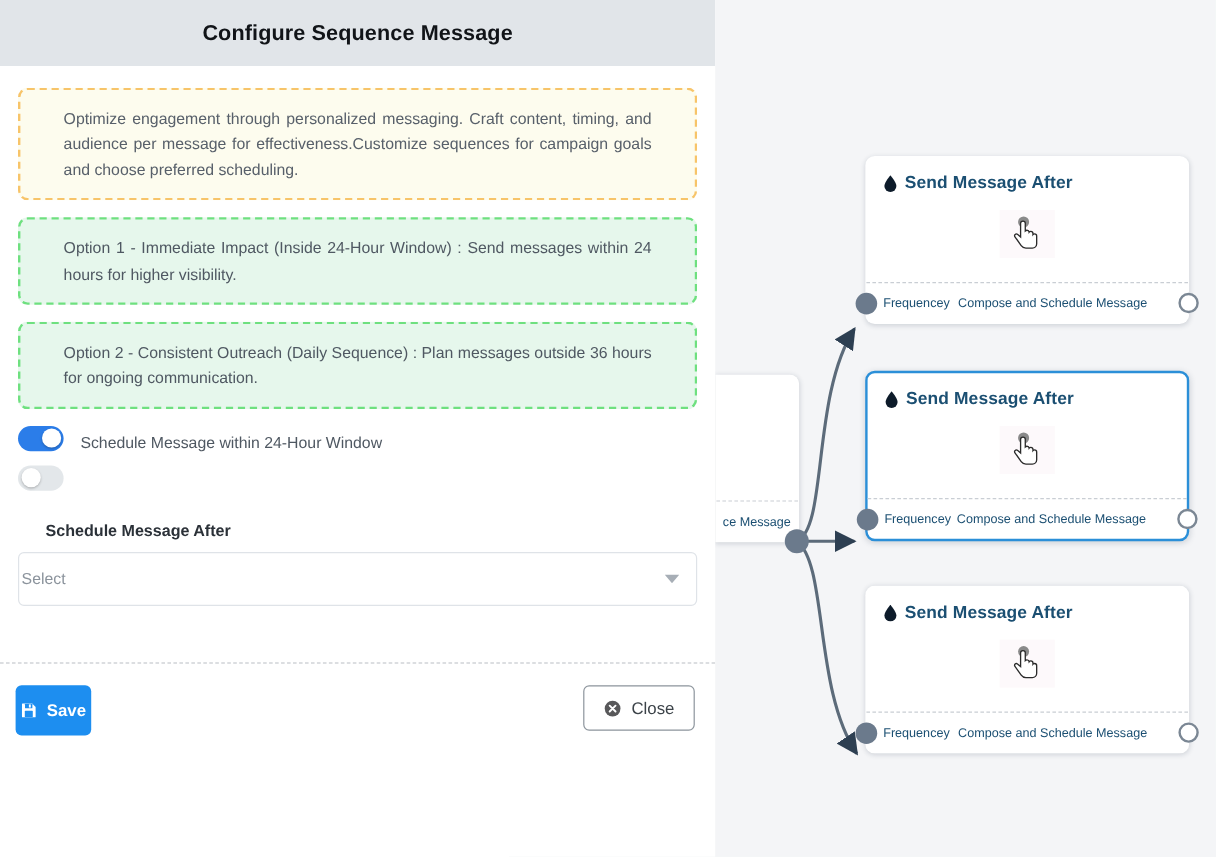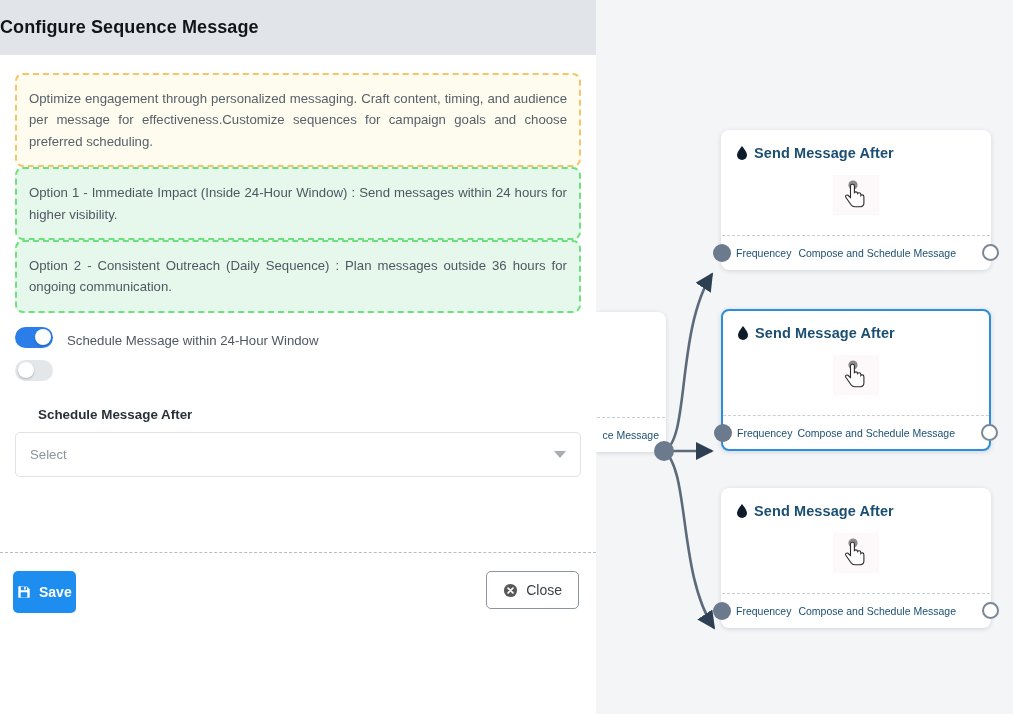--- a/index.html
+++ b/index.html
@@ -130,40 +130,42 @@
     width: 596px; height: 714px;
     background: #ffffff;
     box-sizing: border-box;
     overflow: hidden;
   }
   #panel-header {
     height: 55px;
     background: #e1e5e9;
     display: flex;
     align-items: center;
+    justify-content: center;
     box-sizing: border-box;
   }
   #panel-title {
     font-size: 18px;
     font-weight: bold;
     color: #111418;
     letter-spacing: .1px;
   }
   #panel-body {
     padding: 18px 15px 0 15px;
     box-sizing: border-box;
   }
   .callout {
     border-radius: 8px;
-    padding: 13px 12px;
+    padding: 13px 36px;
     font-size: 13.2px;
     line-height: 1.62;
     text-align: justify;
     color: #58606a;
     box-sizing: border-box;
+    margin-bottom: 14px;
   }
   .callout.info {
     background: #fdfcee;
     border: 2px dashed #f7c469;
   }
   .callout.option {
     background: #e6f7ec;
     border: 2px dashed #6ee07f;
     color: #4f5862;
   }
@@ -203,21 +205,21 @@
     color: #2b3138;
     margin-left: 23px;
   }
   .select-box {
     margin-top: 10px;
     height: 45px;
     border: 1px solid #dfe3e8;
     border-radius: 5px;
     display: flex;
     align-items: center;
-    padding: 0 14px 0 14px;
+    padding: 0 14px 0 2px;
     box-sizing: border-box;
     background: #fff;
     position: relative;
     font-size: 13.2px;
     color: #8b939c;
   }
   .select-caret {
     position: absolute;
     right: 14px; top: 50%;
     margin-top: -3px;

